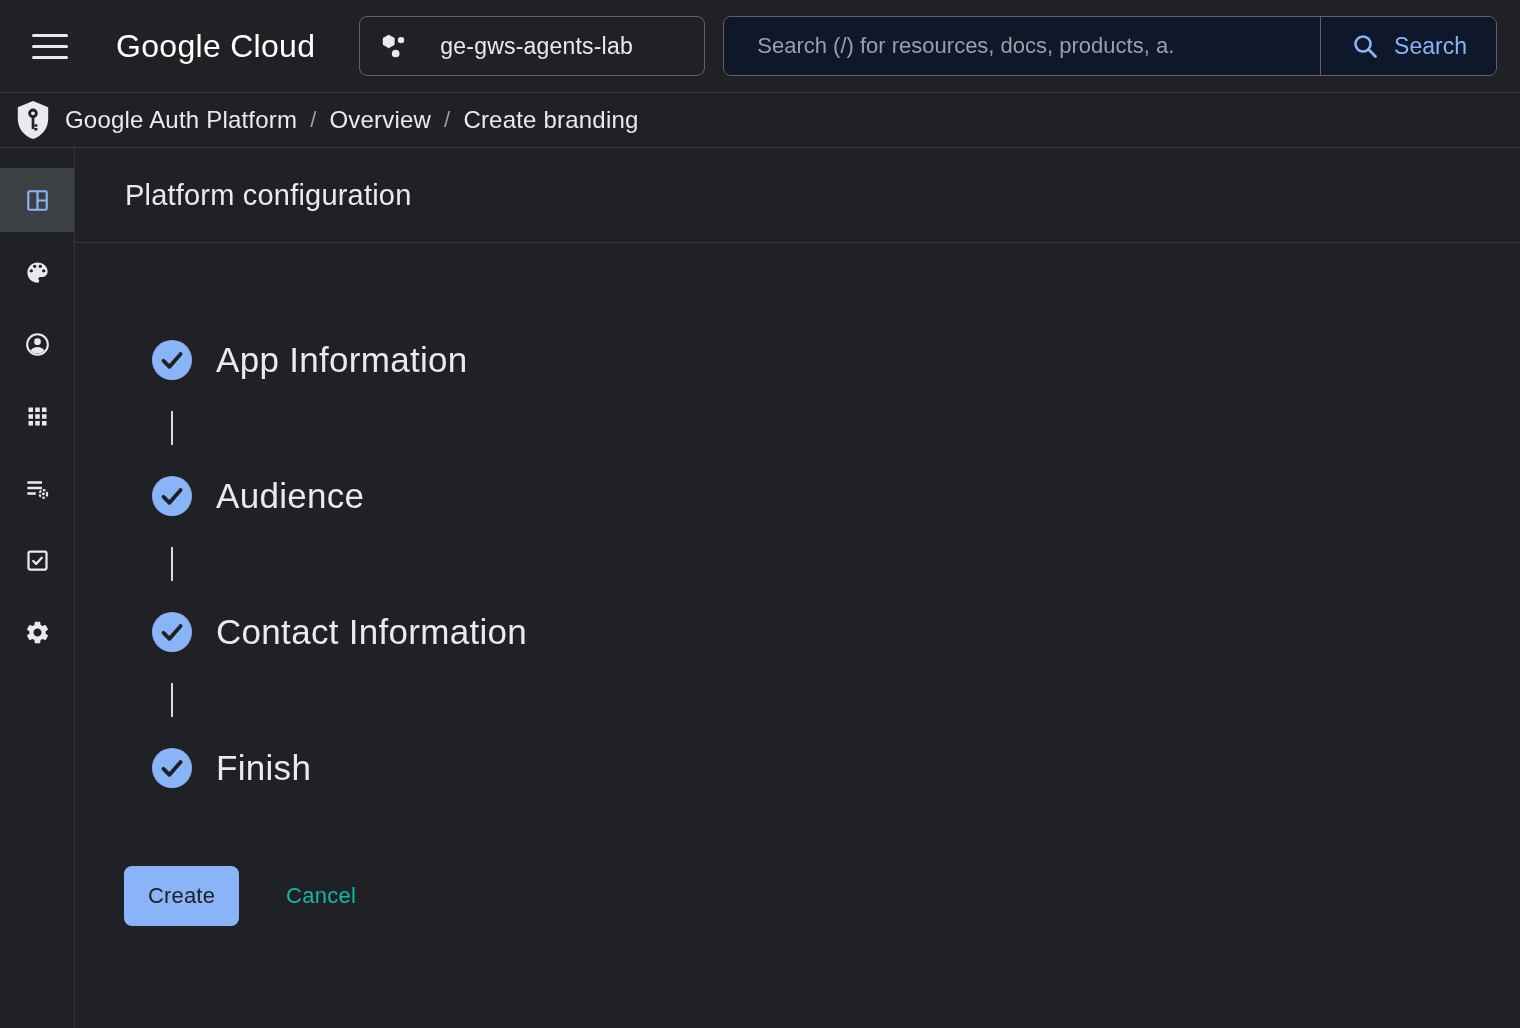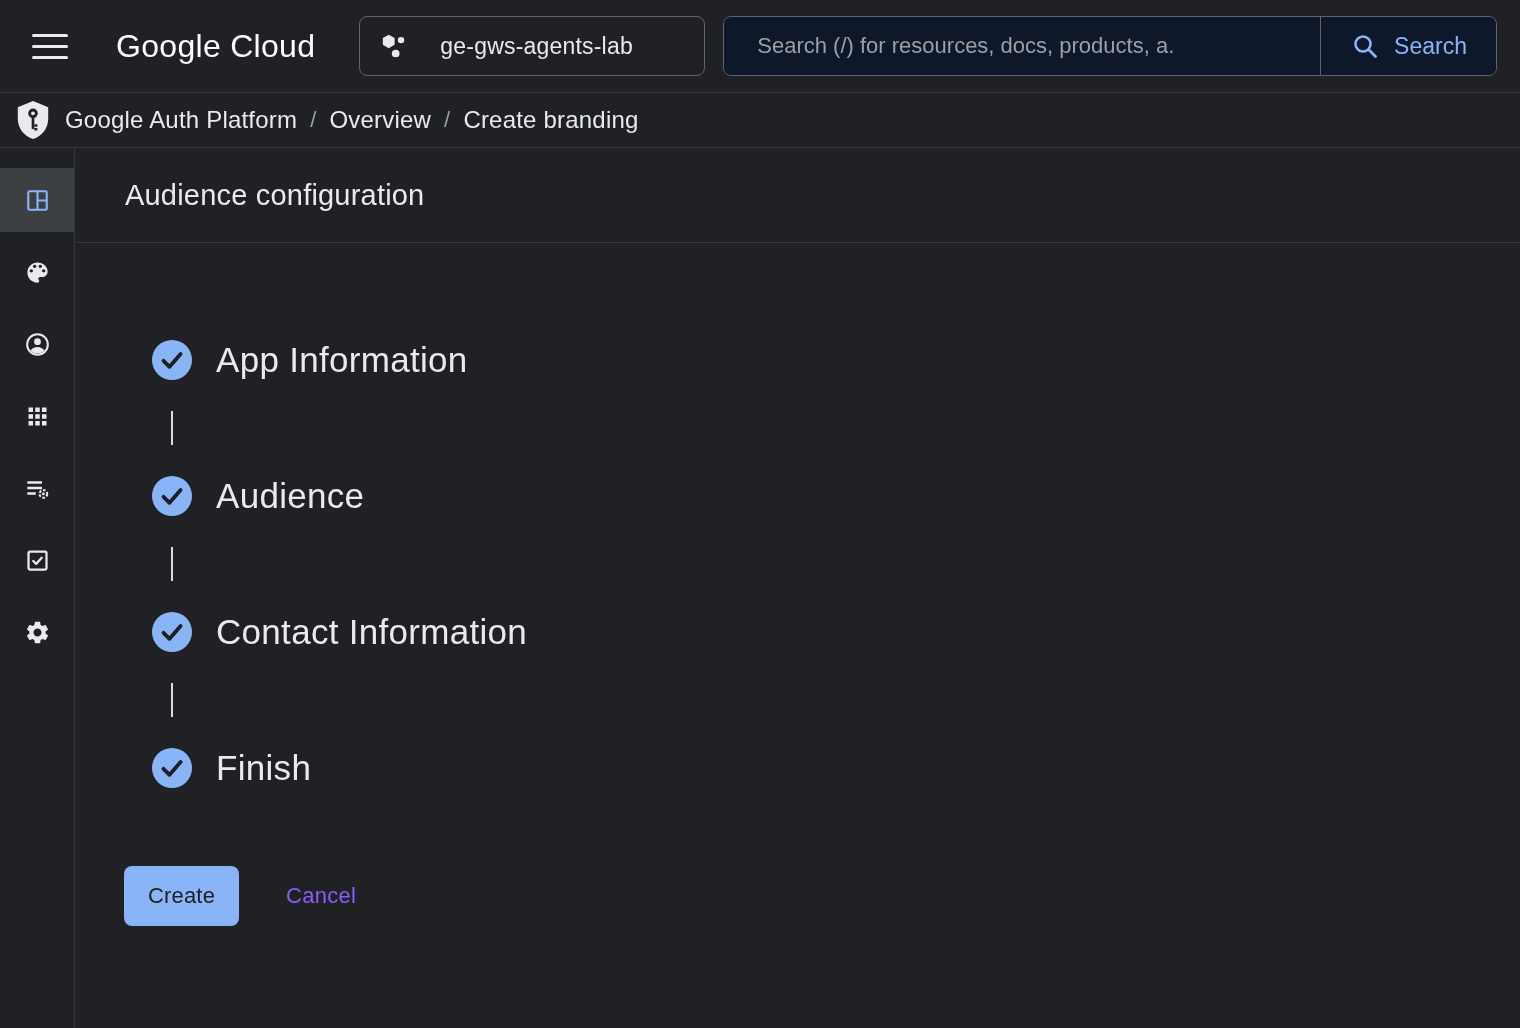--- a/index.html
+++ b/index.html
@@ -47,21 +47,21 @@
   .stepper { padding: 97px 0 0 77px; }
   .step-row { display: flex; align-items: center; gap: 24px; cursor: pointer; width: max-content; }
   .step-check { width: 40px; height: 40px; flex: 0 0 40px; }
   .step-check svg { width: 40px; height: 40px; display: block; }
   .step-label { font-size: 35px; font-weight: 400; letter-spacing: 0.3px; color: #e8eaed; white-space: nowrap; }
   .step-connector { width: 2px; height: 34px; background: #dadce0; margin: 31px 0 31px 19px; }
 
   
   .actions { display: flex; align-items: center; margin: 78px 0 0 49px; }
   .btn-create { width: 115px; height: 60px; border: none; border-radius: 8px; background: #8ab4f8; color: #202124; font-size: 22px; font-weight: 500; cursor: pointer; font-family: inherit; letter-spacing: 0.2px; }
-  .btn-cancel { margin-left: 41px; border: none; background: none; color: #8b5cf6; font-size: 22px; font-weight: 500; cursor: pointer; font-family: inherit; letter-spacing: 0.3px; }
+  .btn-cancel { margin-left: 41px; border: none; background: none; color: #14b8a6; font-size: 22px; font-weight: 500; cursor: pointer; font-family: inherit; letter-spacing: 0.3px; }
 </style>
 </head>
 <body>
 
 <header class="topbar">
   <button class="hamburger">
     <i></i>
     <i></i>
     <i></i>
   </button>
@@ -152,21 +152,21 @@
     </button>
     <button class="side-item">
       <svg viewBox="0 0 24 24">
         <path fill="#e8eaed" d="M19.14 12.94c.04-.3.06-.61.06-.94 0-.32-.02-.64-.07-.94l2.03-1.58c.18-.14.23-.41.12-.61l-1.92-3.32c-.12-.22-.37-.29-.59-.22l-2.39.96c-.5-.38-1.03-.7-1.62-.94l-.36-2.54c-.04-.24-.24-.41-.48-.41h-3.84c-.24 0-.43.17-.47.41l-.36 2.54c-.59.24-1.13.57-1.62.94l-2.39-.96c-.22-.08-.47 0-.59.22L2.74 8.87c-.12.21-.08.47.12.61l2.03 1.58c-.05.3-.09.63-.09.94s.02.64.07.94l-2.03 1.58c-.18.14-.23.41-.12.61l1.92 3.32c.12.22.37.29.59.22l2.39-.96c.5.38 1.03.7 1.62.94l.36 2.54c.05.24.24.41.48.41h3.84c.24 0 .44-.17.47-.41l.36-2.54c.59-.24 1.13-.56 1.62-.94l2.39.96c.22.08.47 0 .59-.22l1.92-3.32c.12-.22.07-.47-.12-.61l-2.01-1.58zM12 15.6c-1.98 0-3.6-1.62-3.6-3.6s1.62-3.6 3.6-3.6 3.6 1.62 3.6 3.6-1.62 3.6-3.6 3.6z"></path>
       </svg>
     </button>
   </aside>
 
   <main>
     <div class="page-header">
-      <h1 class="page-title">Audience configuration</h1>
+      <h1 class="page-title">Platform configuration</h1>
     </div>
 
     <div class="stepper">
 
       <div class="step">
         <div class="step-row">
           <span class="step-check">
             <svg viewBox="0 0 40 40">
               <circle cx="20" cy="20" r="20" fill="#8ab4f8"></circle>
               <path d="M11.5 20.8l6 6L28.6 14" stroke="#1f2023" stroke-width="3.8" fill="none" stroke-linecap="round" stroke-linejoin="round"></path>

